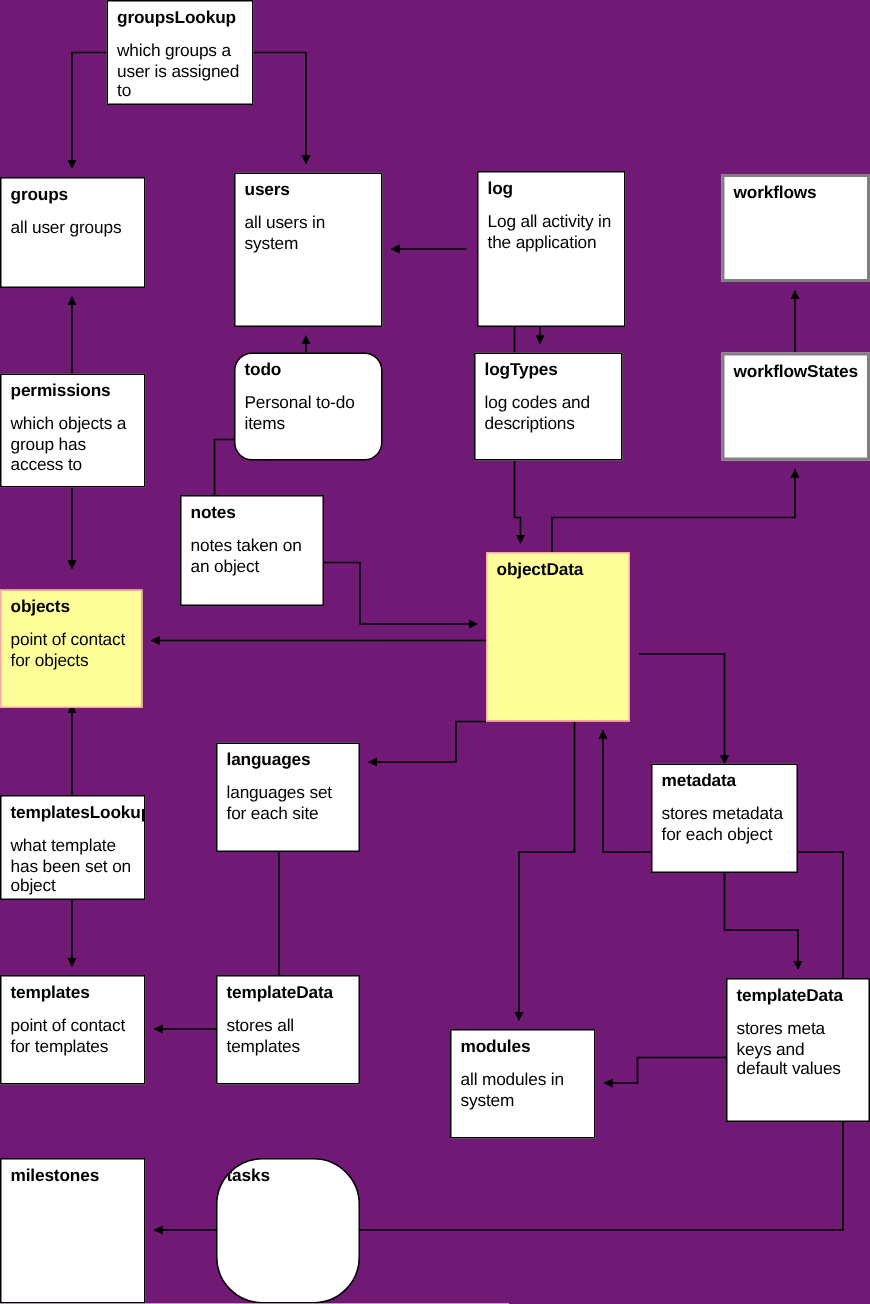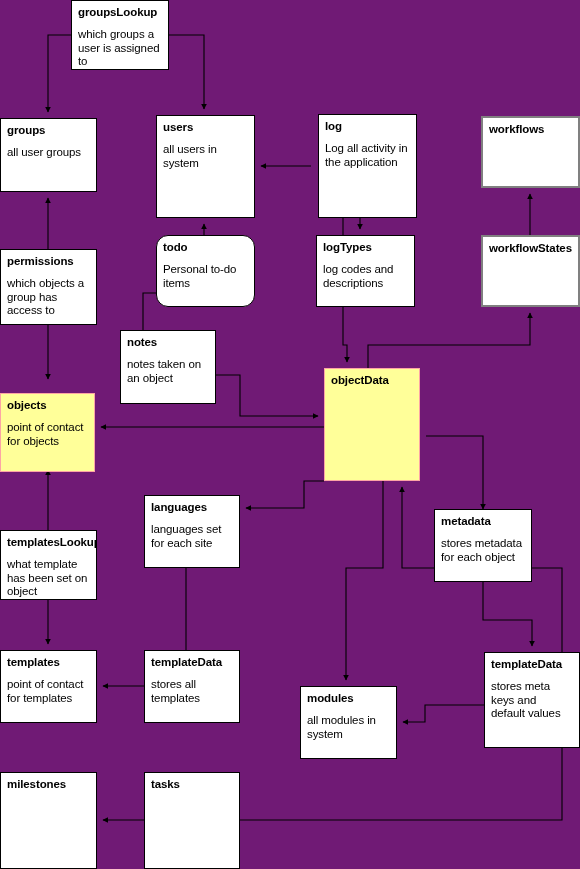--- a/index.html
+++ b/index.html
@@ -166,18 +166,18 @@
         <div class="title">modules</div>
         <div class="desc">all modules in system</div>
       </div>
       <div class="node" style="left: 484px; top: 652px; width: 96px; height: 96px;">
         <div class="title">templateData</div>
         <div class="desc">stores meta keys and default values</div>
       </div>
       <div class="node" style="left: 0px; top: 772px; width: 97px; height: 97px;">
         <div class="title">milestones</div>
       </div>
-      <div class="node" style="left: 144px; top: 772px; width: 96px; height: 97px;">
+      <div class="node" style="left: 144px; top: 772px; width: 96px; height: 97px; border-radius: 31px;">
         <div class="title">tasks</div>
       </div>
     </div>
 
 </div>
 
 </body></html>

